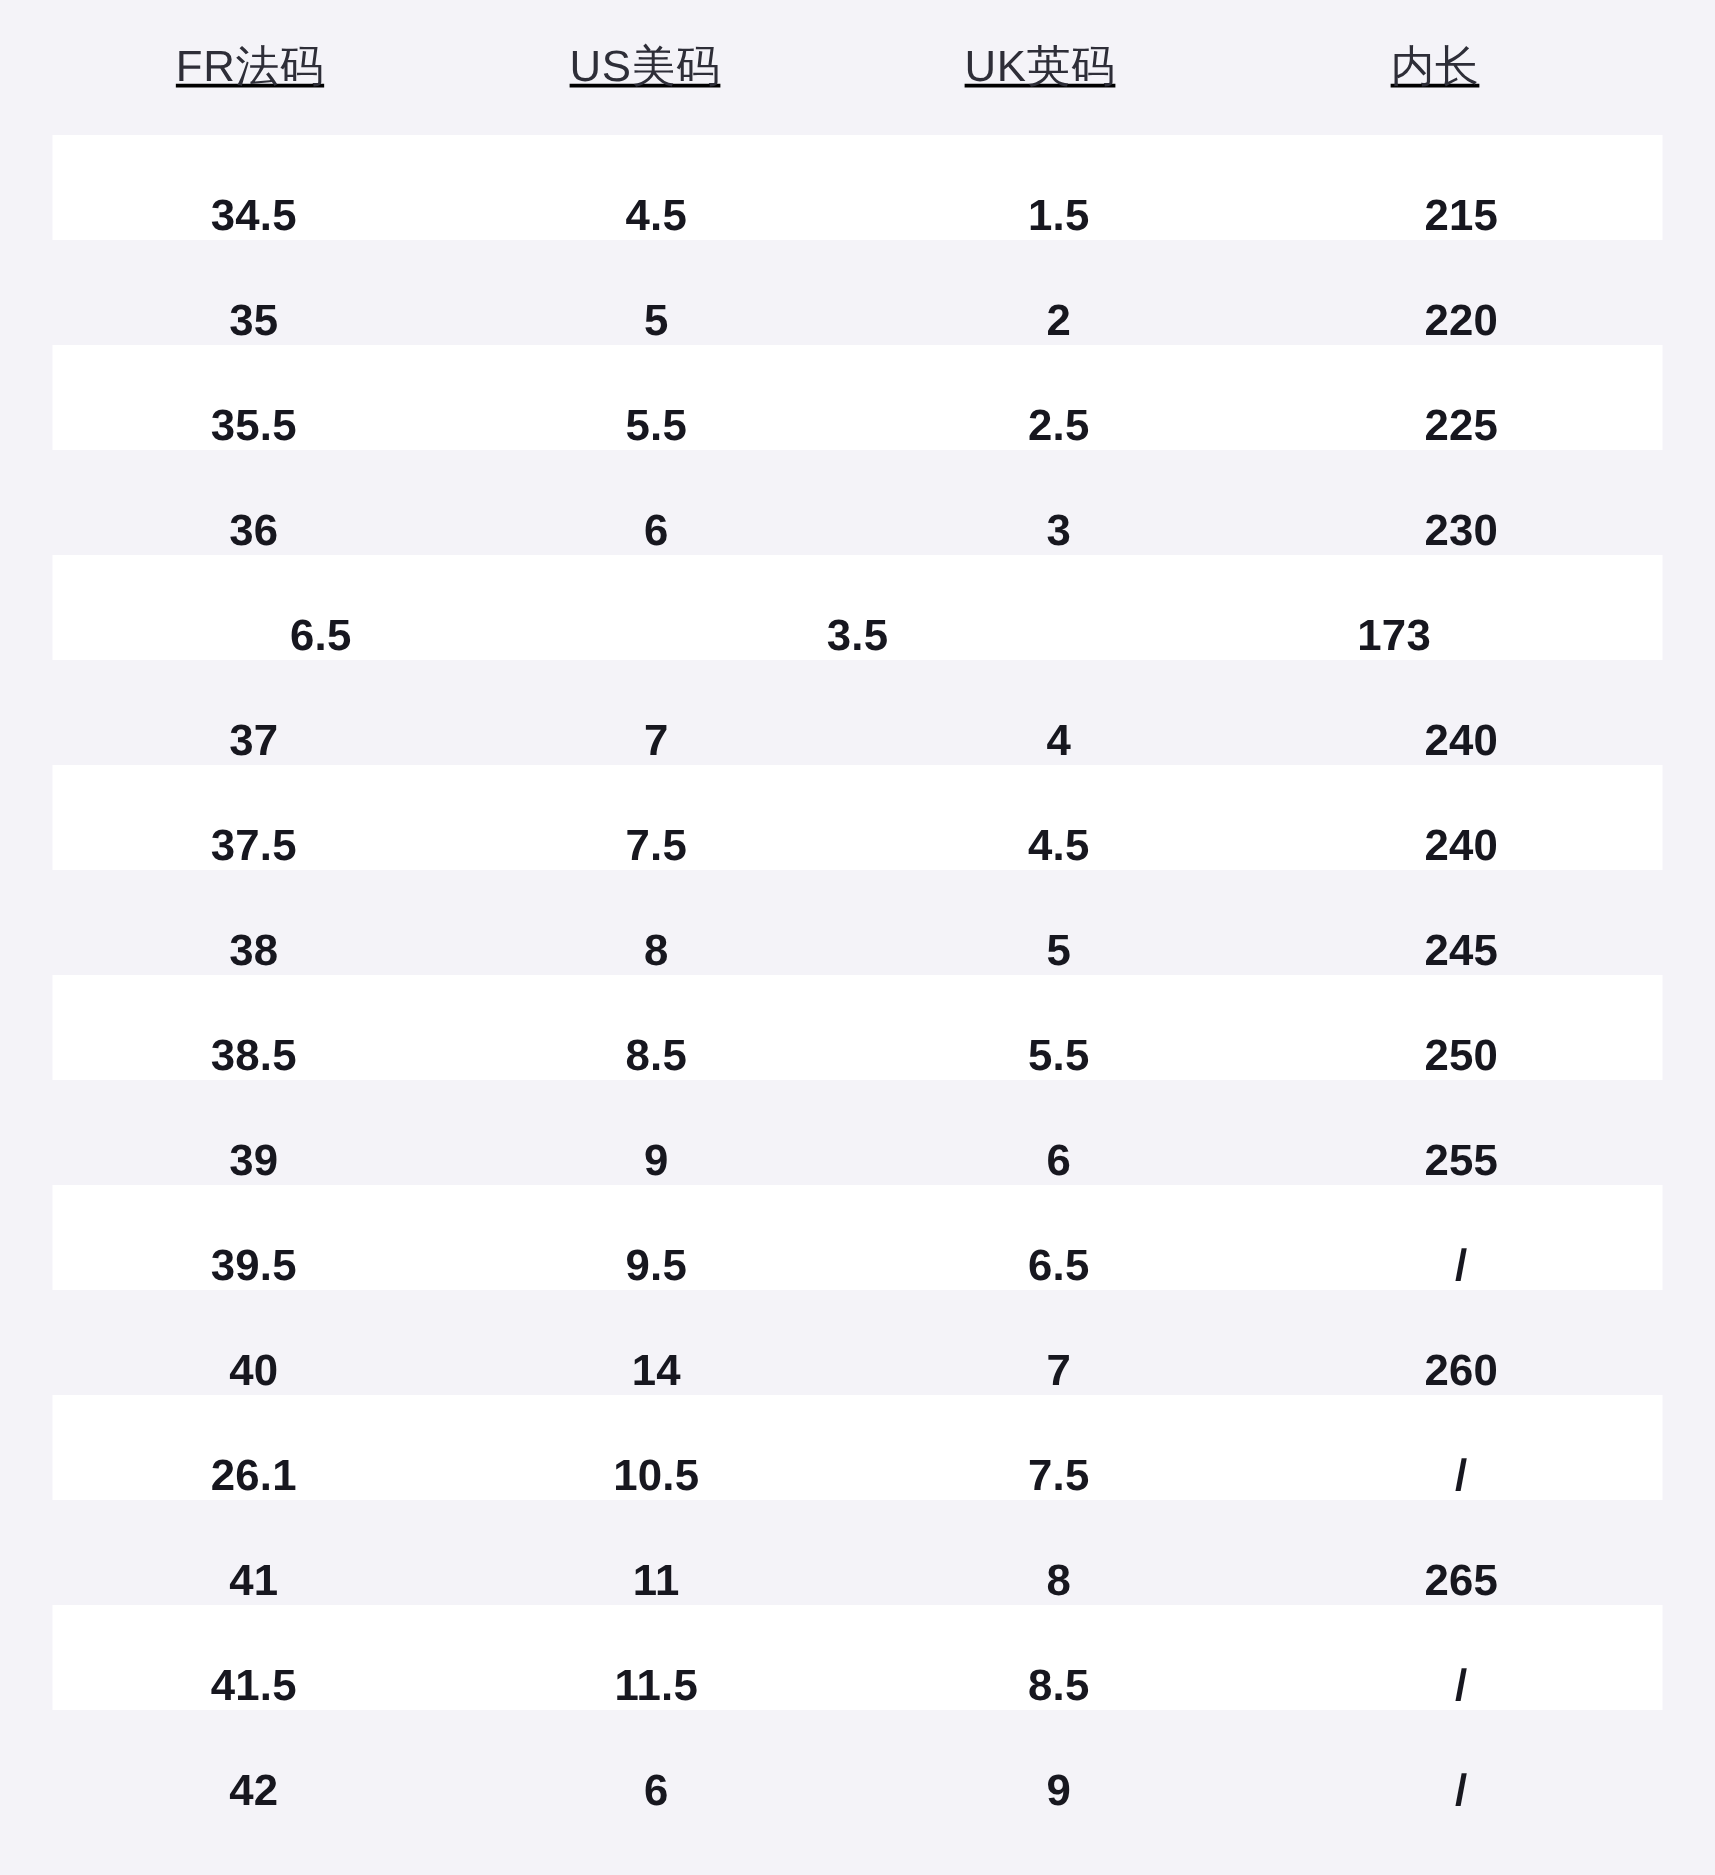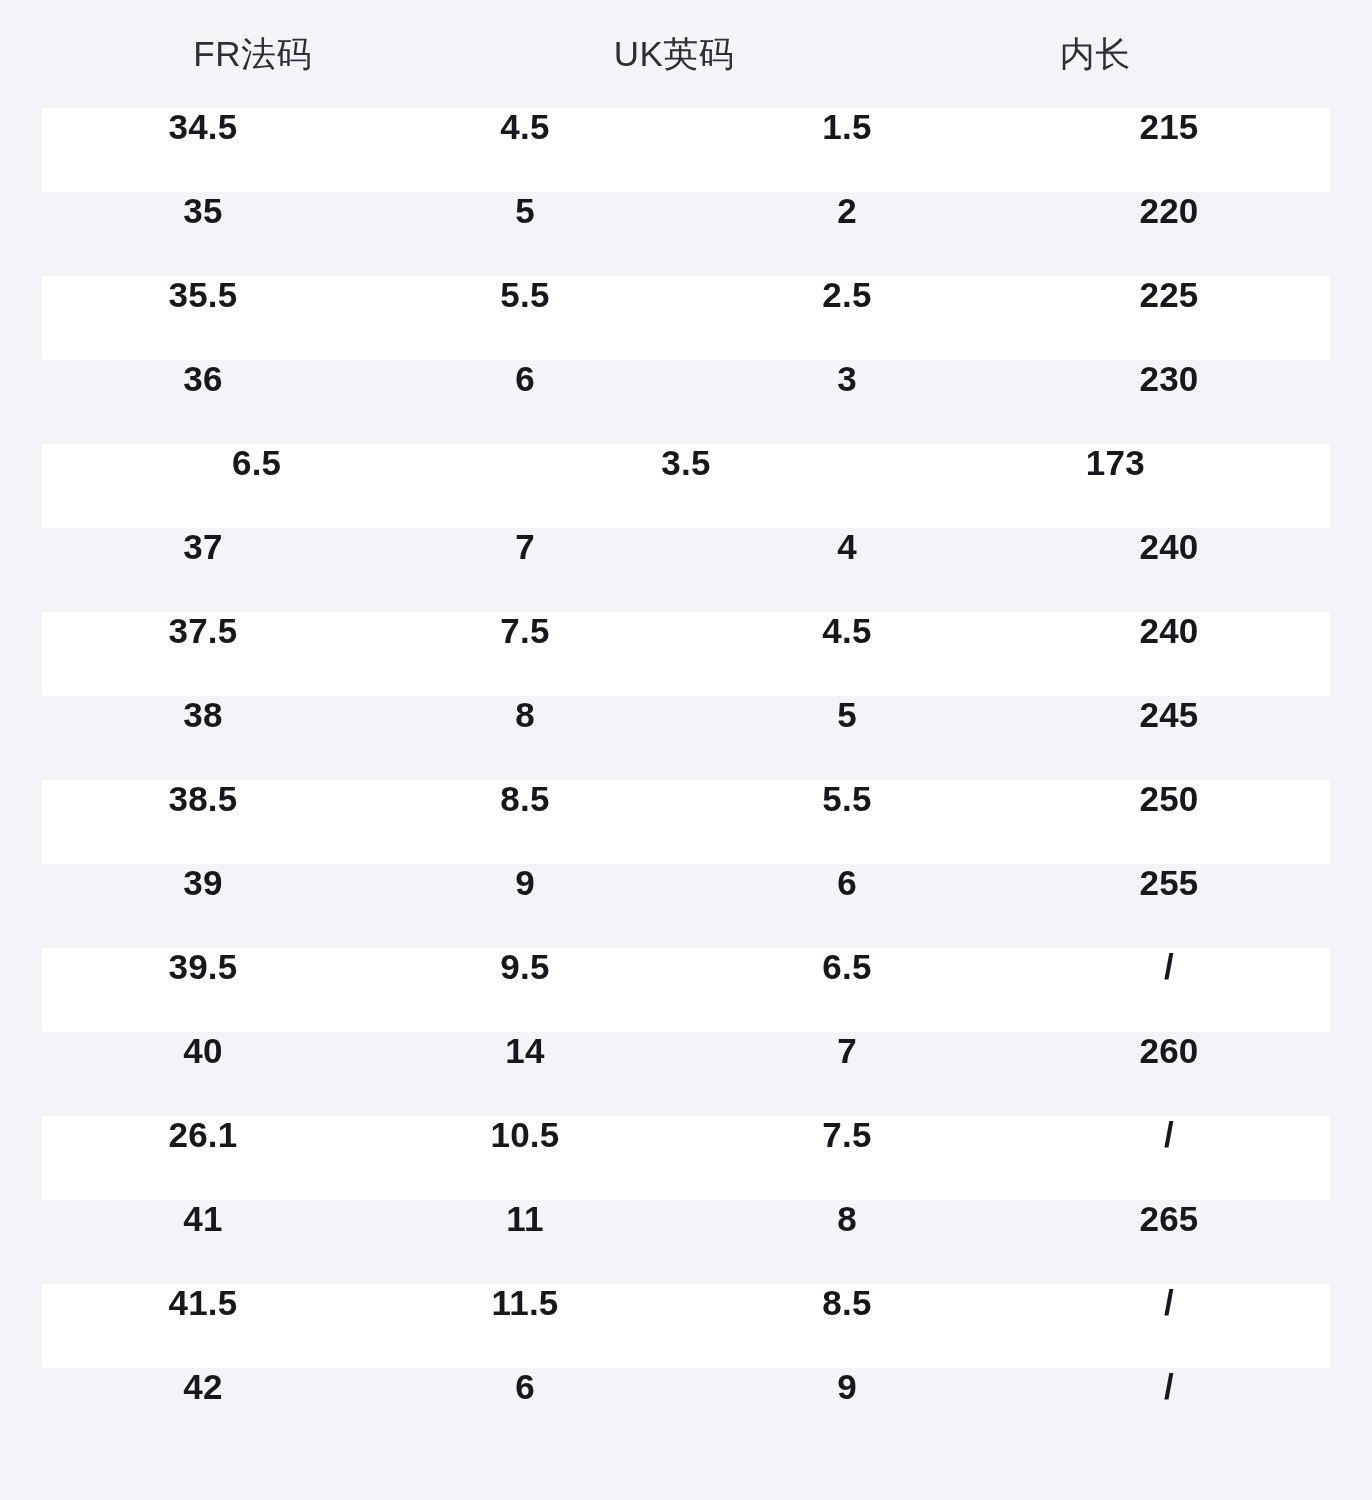--- a/index.html
+++ b/index.html
@@ -23,39 +23,40 @@
   }
 
   
   .thead {
     display: flex;
     height: 108px;
     align-items: center;
     background: #f4f3f8;
     padding: 0 66px 0 42px;
     box-sizing: border-box;
+    text-decoration: underline;
   }
   .th {
     flex: 1 1 0;
     text-align: center;
     font-size: 35px;
     font-weight: 400;
     color: #2e2e38;
     letter-spacing: 0.5px;
     line-height: 1.1;
     white-space: nowrap;
   }
 
   
   .tbody {
     display: block;
   }
   .tr {
     display: flex;
-    align-items: flex-start;
+    align-items: flex-end;
     height: 84px;
     box-sizing: border-box;
     margin: 0 42px;
     padding: 0;
   }
   .tr.odd {
     background: #ffffff;
   }
   .tr.even {
     background: transparent;
@@ -74,20 +75,21 @@
     font-weight: 700;
   }
 </style>
 </head>
 <body>
 
 <div class="size-table">
 
   <div class="thead" id="thead">
       <div class="th">FR法码</div>
+      <div class="th">US美码</div>
       <div class="th">UK英码</div>
       <div class="th">内长</div>
     </div>
 
   <div class="tbody" id="tbody">
       <div class="tr odd">
         <div class="td">34.5</div>
         <div class="td">4.5</div>
         <div class="td">1.5</div>
         <div class="td">215</div>

